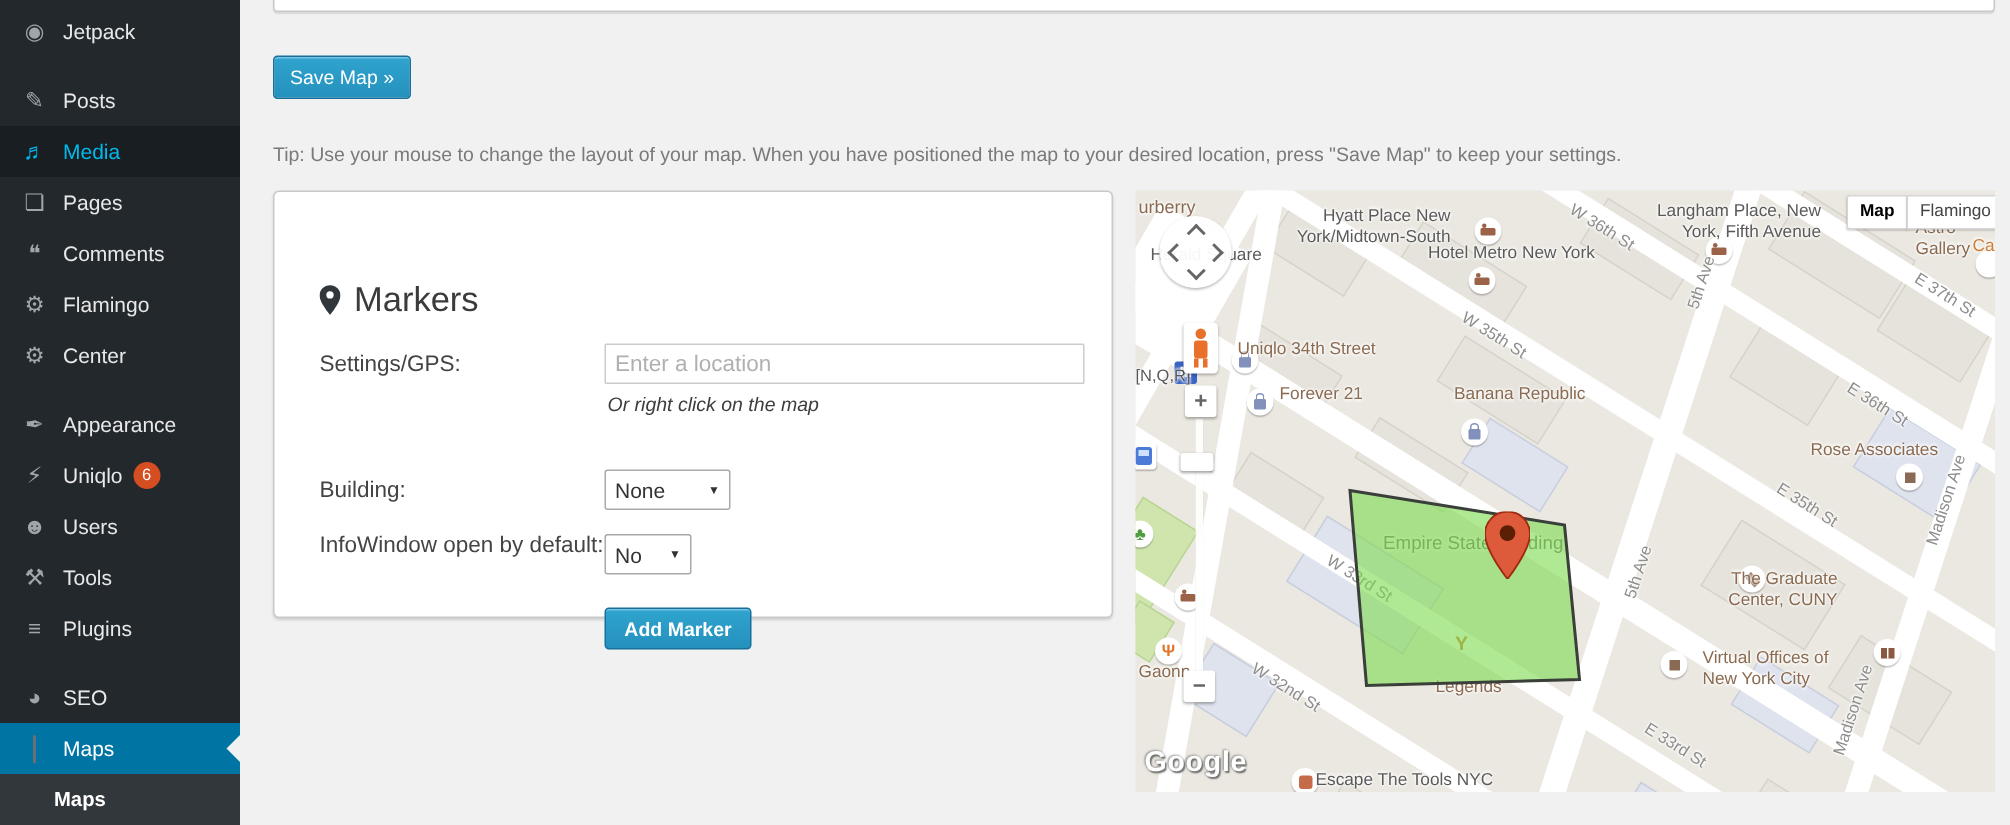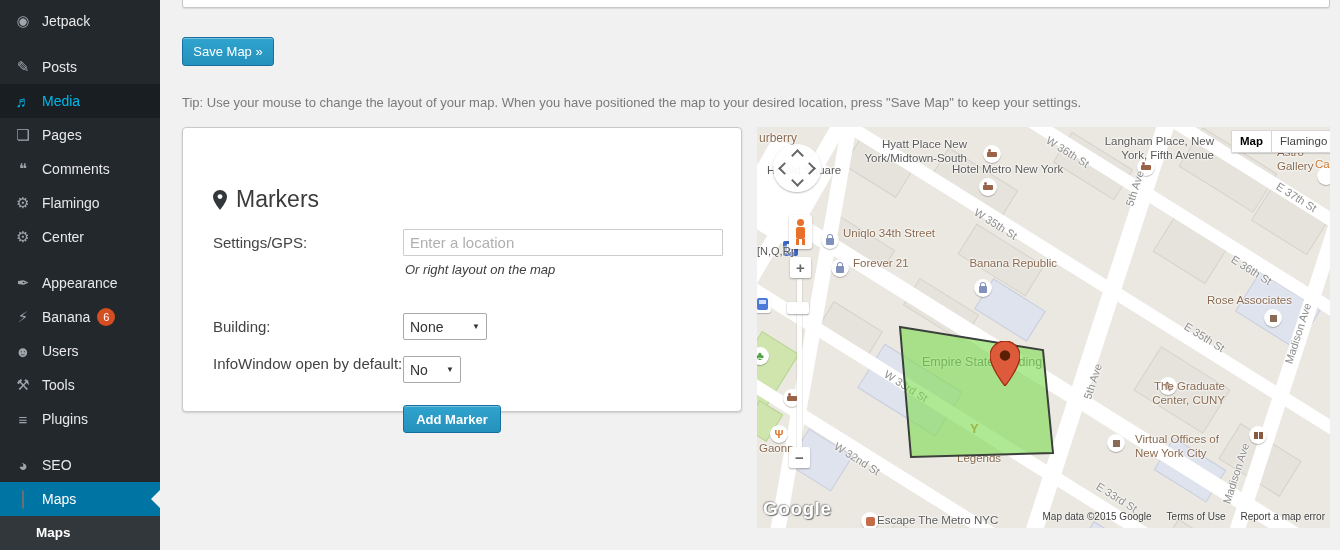--- a/index.html
+++ b/index.html
@@ -162,21 +162,21 @@
       <span class="ic">⚙</span>
       <span>Center</span>
     </div>
     <div class="sb-sep"></div>
     <div class="sb-item">
       <span class="ic">✒</span>
       <span>Appearance</span>
     </div>
     <div class="sb-item">
       <span class="ic">⚡</span>
-      <span>Banana</span>
+      <span>Uniqlo</span>
       <span class="badge">6</span>
     </div>
     <div class="sb-item">
       <span class="ic">☻</span>
       <span>Users</span>
     </div>
     <div class="sb-item">
       <span class="ic">⚒</span>
       <span>Tools</span>
     </div>
@@ -210,21 +210,21 @@
         <svg width="14" height="20" viewBox="0 0 12 17">
           <path d="M6 0C2.7 0 0 2.6 0 5.8 0 10.1 6 17 6 17s6-6.9 6-11.2C12 2.6 9.3 0 6 0z" fill="#32373c"></path>
           <circle cx="6" cy="5.6" r="2.1" fill="#fff"></circle>
         </svg>
         <span>Markers</span>
       </div>
       <div class="frow">
         <div class="flabel">Settings/GPS:</div>
         <div>
           <input class="finput" type="text" placeholder="Enter a location" style="">
-          <div class="fhint">Or right layout on the map</div>
+          <div class="fhint">Or right click on the map</div>
         </div>
       </div>
       <div class="frow">
         <div class="flabel">Building:</div>
         <div class="fsel" style="width:70px">
           <span>None</span>
           <span class="fsel-a">▼</span>
         </div>
       </div>
       <div class="frow">
@@ -336,40 +336,40 @@
     <span class="mlbl" style="left:195px;top:36px">Hotel Metro New York</span>
     <span class="mlbl ctr" style="left:345px;top:8px;width:112px">Langham Place, New
 York, Fifth Avenue</span>
     <span class="mlbl poi" style="left:520px;top:19px">Astro Gallery</span>
     <span class="mlbl orange" style="left:558px;top:31px">Caf</span>
     <span class="mlbl street" style="left:290px;top:6px">W 36th St</span>
     <span class="mlbl street" style="left:520px;top:52px">E 37th St</span>
     <span class="mlbl street" style="left:218px;top:78px">W 35th St</span>
     <span class="mlbl avenue" style="left:360px;top:55px">5th Ave</span>
     <span class="mlbl street" style="left:475px;top:125px">E 36th St</span>
-    <span class="mlbl poi" style="left:86px;top:100px">Uniqlo 34th Street</span>
+    <span class="mlbl poi" style="left:68px;top:100px">Uniqlo 34th Street</span>
     <span class="mlbl poi" style="left:96px;top:130px">Forever 21</span>
     <span class="mlbl poi ctr" style="left:205px;top:130px;width:95px">Banana Republic</span>
     <span class="mlbl" style="left:0px;top:118px;font-size:11px">[N,Q,R]</span>
     <span class="mlbl poi" style="left:450px;top:167px">Rose Associates</span>
     <span class="mlbl street" style="left:428px;top:192px">E 35th St</span>
     <span class="mlbl avenue" style="left:510px;top:200px">Madison Ave</span>
     <span class="mlbl poi ctr" style="left:378px;top:253px;width:90px">The Graduate
 Center, CUNY</span>
     <span class="mlbl avenue" style="left:318px;top:248px">5th Ave</span>
     <span class="mlbl esb" style="left:165px;top:228px">Empire State Building</span>
     <span class="mlbl street" style="left:128px;top:240px">W 33rd St</span>
     <span class="mlbl poi" style="left:200px;top:325px">Legends</span>
     <span class="mlbl poi ctr" style="left:378px;top:306px;width:88px;text-align:left">Virtual Offices of
 New York City</span>
     <span class="mlbl street" style="left:78px;top:312px">W 32nd St</span>
     <span class="mlbl poi" style="left:2px;top:315px">Gaonn</span>
     <span class="mlbl street" style="left:340px;top:352px">E 33rd St</span>
     <span class="mlbl avenue" style="left:448px;top:340px">Madison Ave</span>
-    <span class="mlbl" style="left:120px;top:387px">Escape The Metro NYC</span>
+    <span class="mlbl" style="left:120px;top:387px">Escape The Tools NYC</span>
 
     <svg class="poly" width="573" height="401" viewBox="0 0 573 401">
       <polygon points="143,200 286,223 296,326 154,330" fill="#7fdc52" fill-opacity="0.62" stroke="#3a3f3a" stroke-width="2"></polygon>
     </svg>
 
     <svg class="mk" width="30" height="45" viewBox="0 0 24 36">
       <path d="M12 0C5.4 0 0 5.4 0 12c0 9 12 24 12 24s12-15 12-24C24 5.4 18.6 0 12 0z" fill="#dd5b3b" stroke="#9e2b10" stroke-width="1"></path>
       <circle cx="12" cy="11.5" r="4.2" fill="#5b1f05"></circle>
     </svg>
 
@@ -389,19 +389,14 @@
     </div>
     <div class="zbtn" style="left:33px;top:130px">+</div>
     <div class="ztrack"></div>
     <div class="zhandle"></div>
     <div class="zbtn" style="left:32px;top:320px">−</div>
     <div class="mtype">
       <span class="mbtn sel">Map</span>
       <span class="mbtn nr">Flamingo</span>
     </div>
     <div class="glogo">Google</div>
-    <div class="attr">
-      <span>Map data ©2015 Google</span>
-      <span class="lk">Terms of Use</span>
-      <span class="lk">Report a map error</span>
-    </div>
   </div>
 </div>
 
 </body></html>

